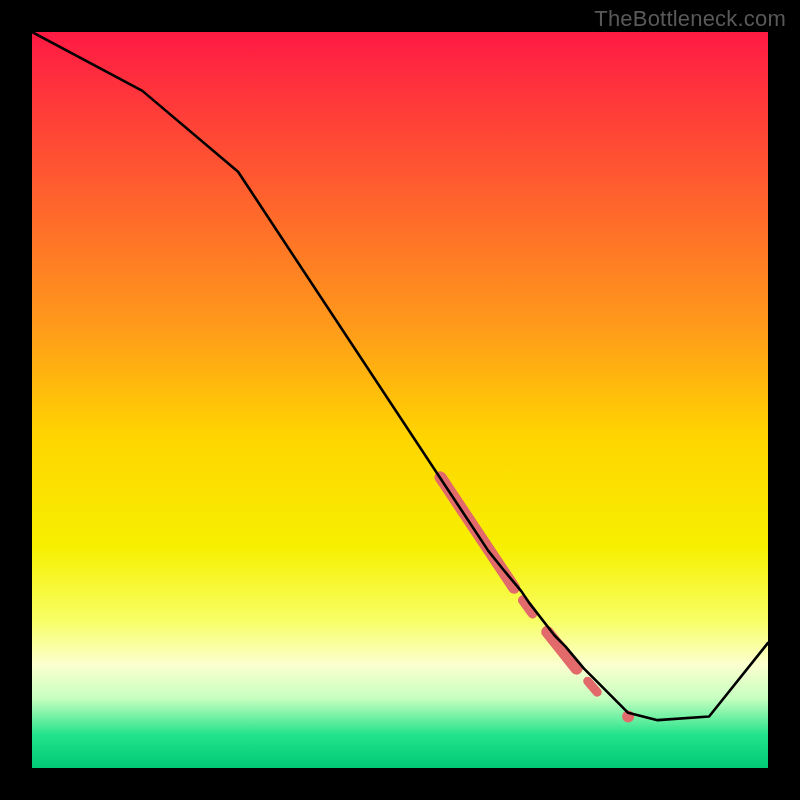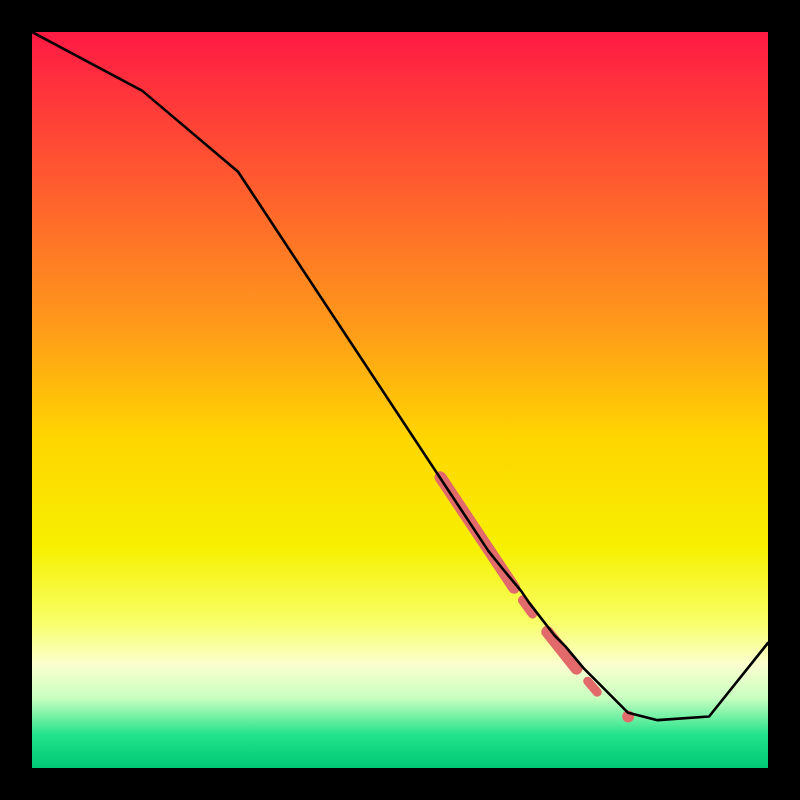--- a/index.html
+++ b/index.html
@@ -35,20 +35,21 @@
     font-weight: 500;
     letter-spacing: 0.2px;
     user-select: none;
   }
   svg { display: block; }
 </style>
 </head>
 <body>
 
 <div class="frame">
+  <div class="watermark">TheBottleneck.com</div>
   <div class="plot">
     <svg id="chart-svg" width="736" height="736" viewBox="0 0 736 736" preserveAspectRatio="none">
       <defs>
         <linearGradient id="bg-grad" x1="0" y1="0" x2="0" y2="1">
             <stop offset="0.00%" stop-color="#ff1a43"></stop>
             <stop offset="10.00%" stop-color="#ff3a3a"></stop>
             <stop offset="25.00%" stop-color="#ff6a2a"></stop>
             <stop offset="40.00%" stop-color="#ff9a1a"></stop>
             <stop offset="55.00%" stop-color="#ffd500"></stop>
             <stop offset="70.00%" stop-color="#f6f000"></stop>

